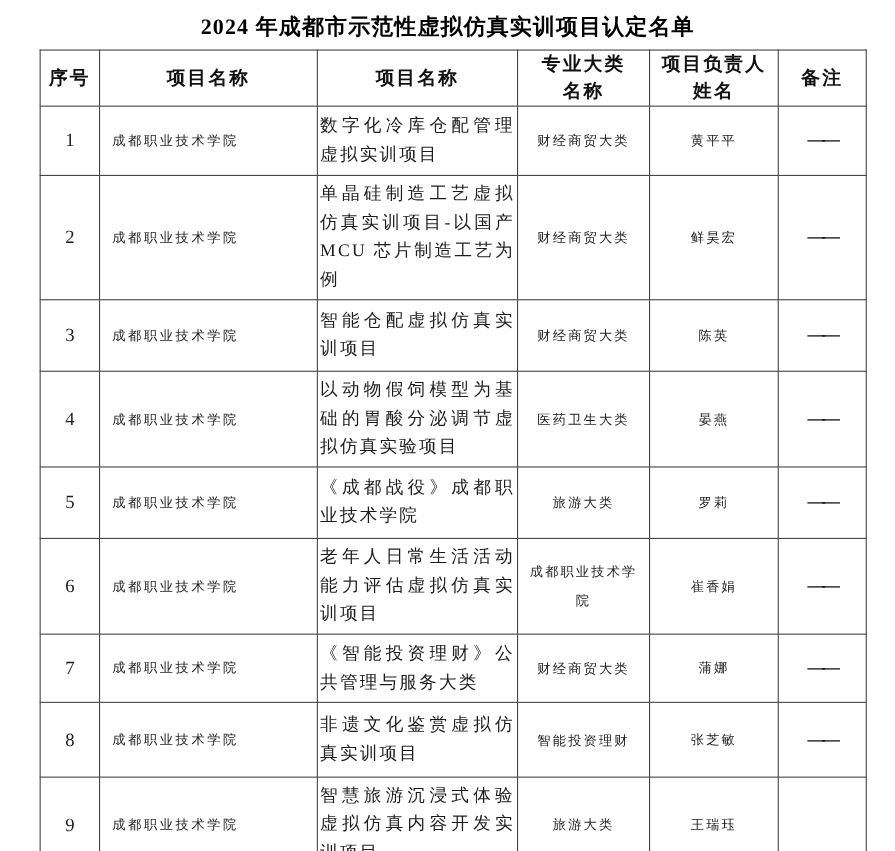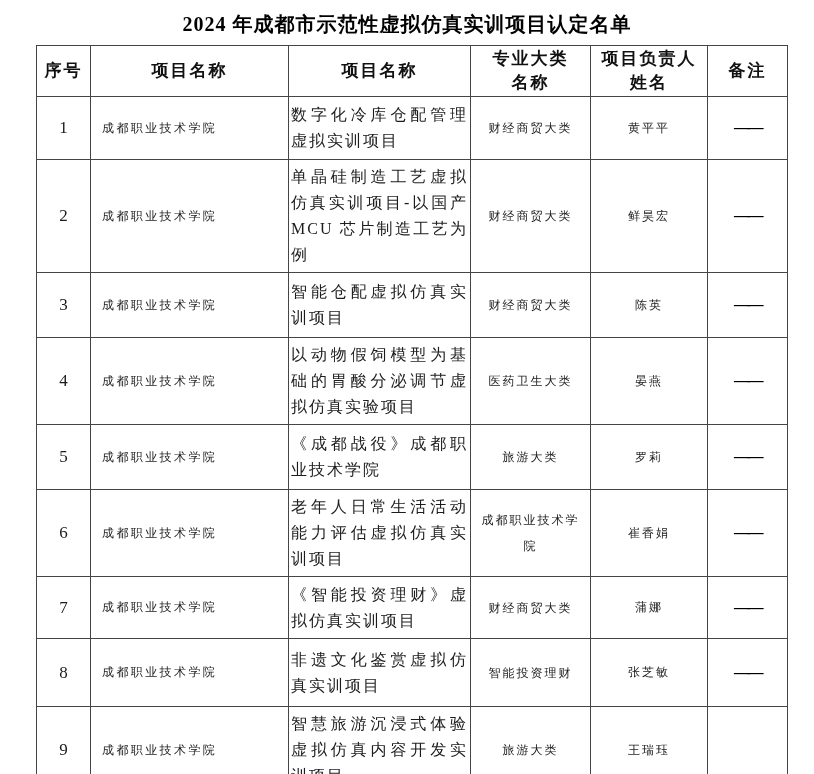--- a/index.html
+++ b/index.html
@@ -173,21 +173,21 @@
         <td class="cell-no">6</td>
         <td class="cell-school">成都职业技术学院</td>
         <td class="cell-project">老年人日常生活活动能力评估虚拟仿真实训项目</td>
         <td class="cell-category">成都职业技术学院</td>
         <td class="cell-leader">崔香娟</td>
         <td class="cell-remark"><span class="dash">——</span></td>
       </tr>
       <tr>
         <td class="cell-no">7</td>
         <td class="cell-school">成都职业技术学院</td>
-        <td class="cell-project">《智能投资理财》虚拟仿真实训项目</td>
+        <td class="cell-project">《智能投资理财》公共管理与服务大类</td>
         <td class="cell-category">财经商贸大类</td>
         <td class="cell-leader">蒲娜</td>
         <td class="cell-remark"><span class="dash">——</span></td>
       </tr>
       <tr>
         <td class="cell-no">8</td>
         <td class="cell-school">成都职业技术学院</td>
         <td class="cell-project">非遗文化鉴赏虚拟仿真实训项目</td>
         <td class="cell-category">智能投资理财</td>
         <td class="cell-leader">张芝敏</td>

